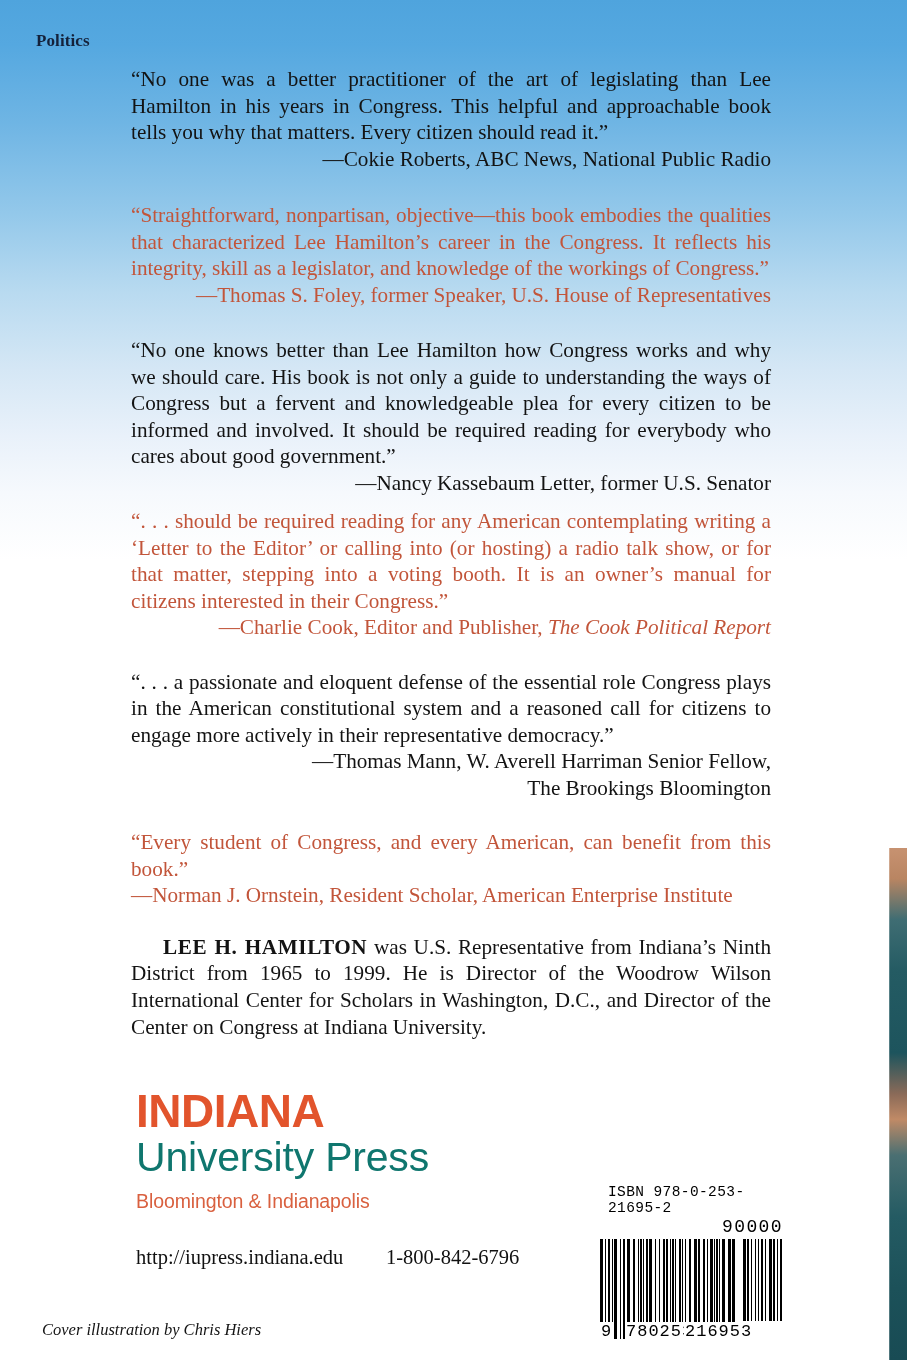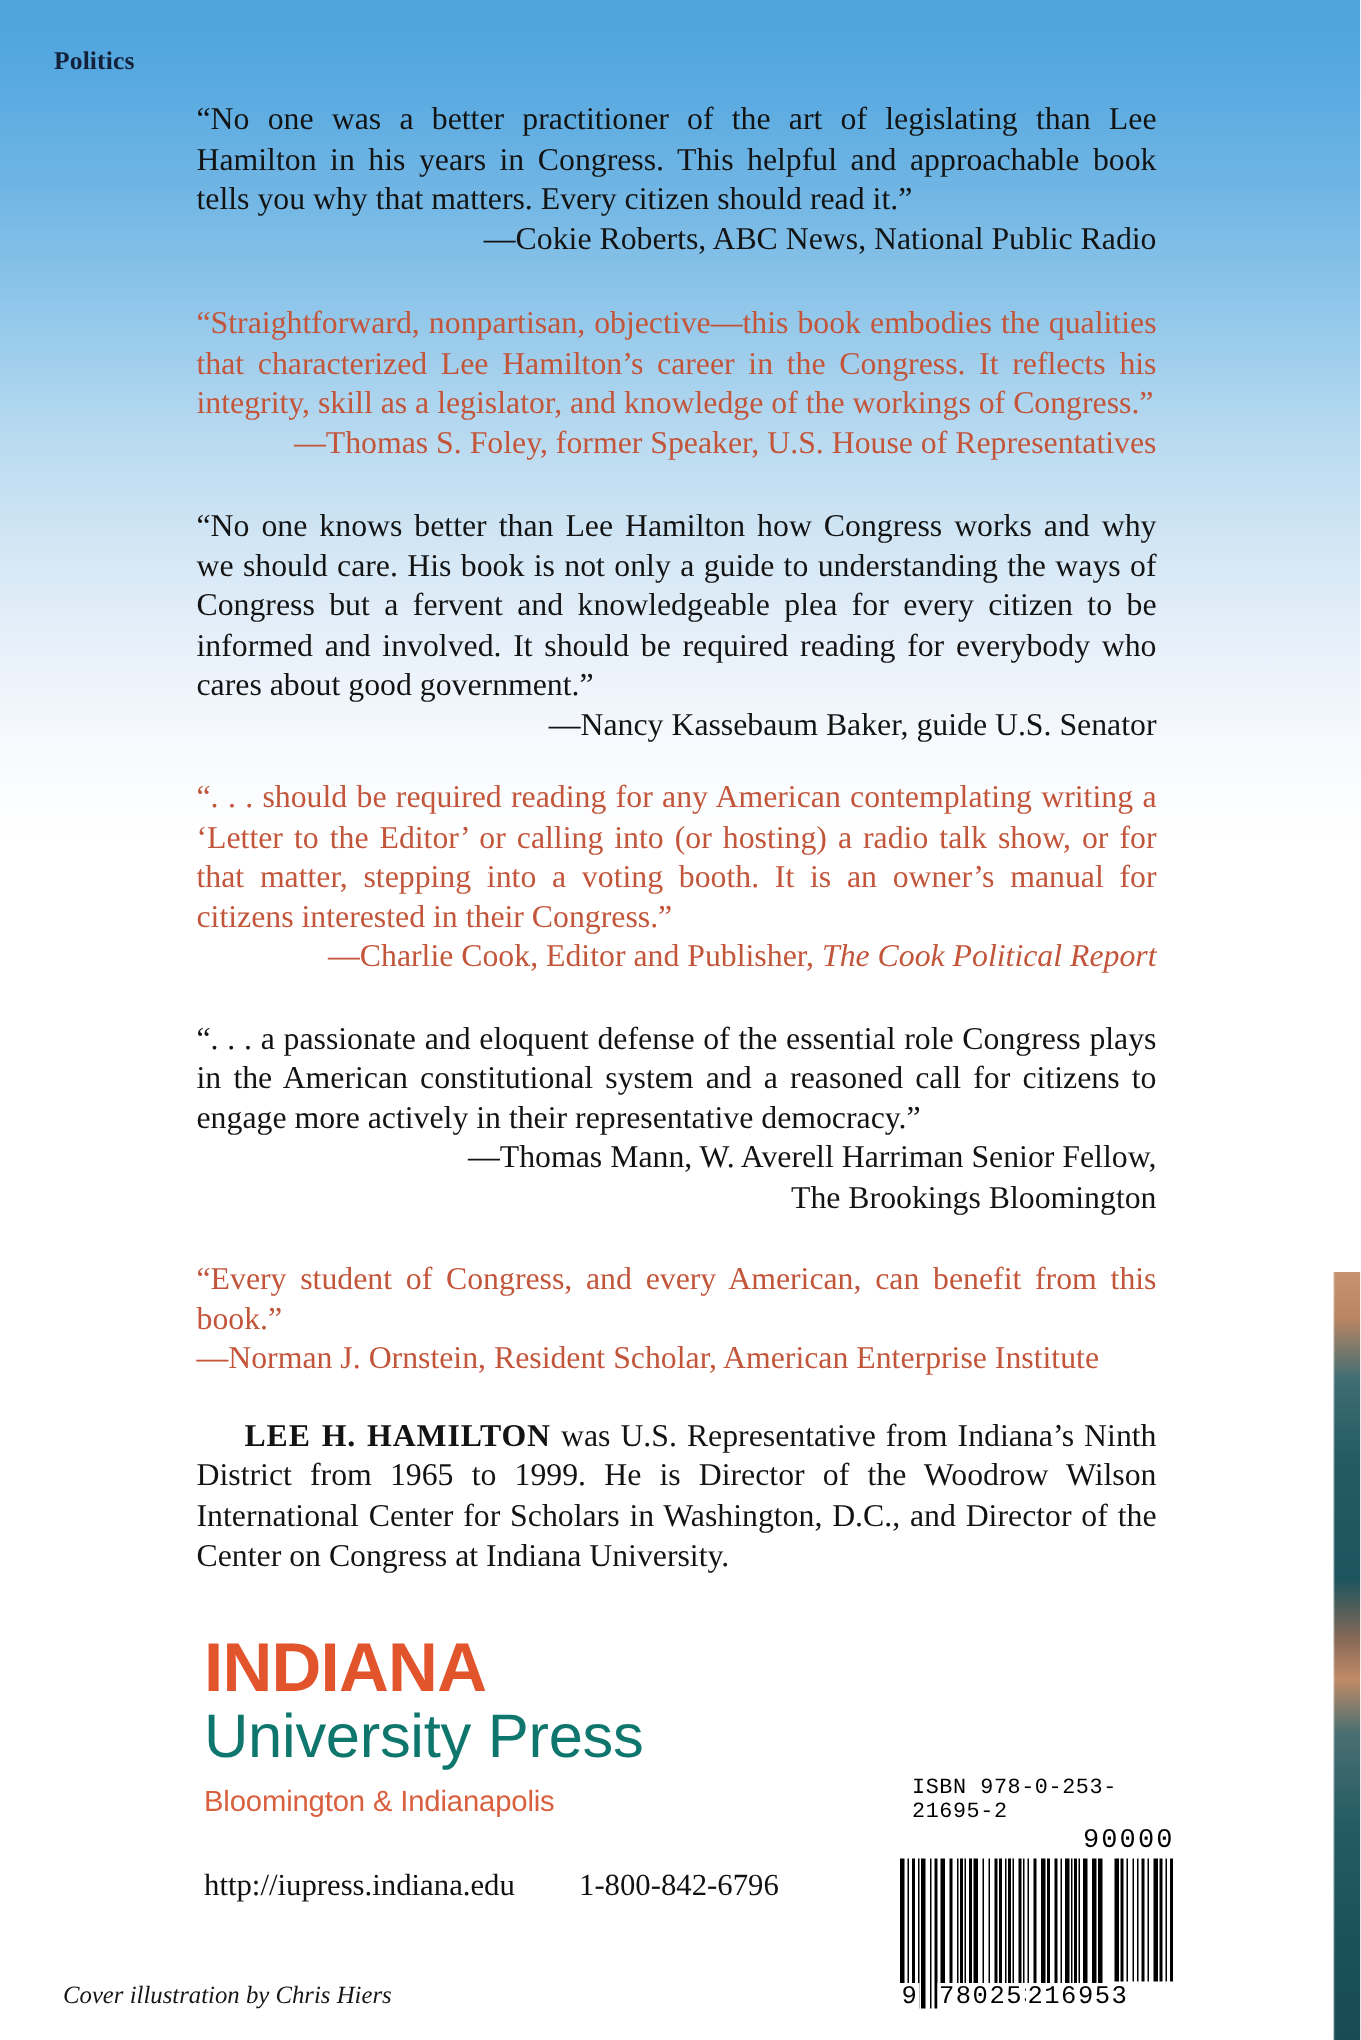--- a/index.html
+++ b/index.html
@@ -113,21 +113,21 @@
   .blurb .attrib-left {
     display: block;
     text-align: left;
     text-align-last: left;
   }
   .blurb i { font-style: italic; }
 
   
   #blurb-0 { margin-bottom: 30px; }
   #blurb-1 { margin-bottom: 29px; }
-  #blurb-2 { margin-bottom: 22px; }
+  #blurb-2 { margin-bottom: 12px; }
   #blurb-3 { margin-bottom: 28px; }
   #blurb-4 { margin-bottom: 28px; }
   #blurb-5 { }
 
   .bio {
     font-size: 21.2px;
     line-height: 1.26;
     text-align: justify;
     text-justify: inter-word;
     color: #131313;
@@ -262,21 +262,21 @@
     <div class="blurb dark" id="blurb-0">
         <span class="quote-body">“No one was a better practitioner of the art of legislating than Lee Hamilton in his years in Congress. This helpful and approachable book tells you why that matters. Every citizen should read it.”</span>
         <span class="attrib">—Cokie Roberts, ABC News, National Public Radio</span>
       </div>
       <div class="blurb accent" id="blurb-1">
         <span class="quote-body">“Straightforward, nonpartisan, objective—this book embodies the qualities that characterized Lee Hamilton’s career in the Congress. It reflects his integrity, skill as a legislator, and knowledge of the workings of Congress.”</span>
         <span class="attrib">—Thomas S. Foley, former Speaker, U.S. House of Representatives</span>
       </div>
       <div class="blurb dark" id="blurb-2">
         <span class="quote-body">“No one knows better than Lee Hamilton how Congress works and why we should care. His book is not only a guide to understanding the ways of Congress but a fervent and knowledgeable plea for every citizen to be informed and involved. It should be required reading for everybody who cares about good government.”</span>
-        <span class="attrib">—Nancy Kassebaum Baker, guide U.S. Senator</span>
+        <span class="attrib">—Nancy Kassebaum Letter, former U.S. Senator</span>
       </div>
       <div class="blurb accent" id="blurb-3">
         <span class="quote-body">“. . . should be required reading for any American contemplating writing a ‘Letter to the Editor’ or calling into (or hosting) a radio talk show, or for that matter, stepping into a voting booth. It is an owner’s manual for citizens interested in their Congress.”</span>
         <span class="attrib">—Charlie Cook, Editor and Publisher, <i>The Cook Political Report</i></span>
       </div>
       <div class="blurb dark" id="blurb-4">
         <span class="quote-body">“. . . a passionate and eloquent defense of the essential role Congress plays in the American constitutional system and a reasoned call for citizens to engage more actively in their representative democracy.”</span>
         <span class="attrib">—Thomas Mann, W. Averell Harriman Senior Fellow,</span>
         <span class="attrib-2">The Brookings Bloomington</span>
       </div>

